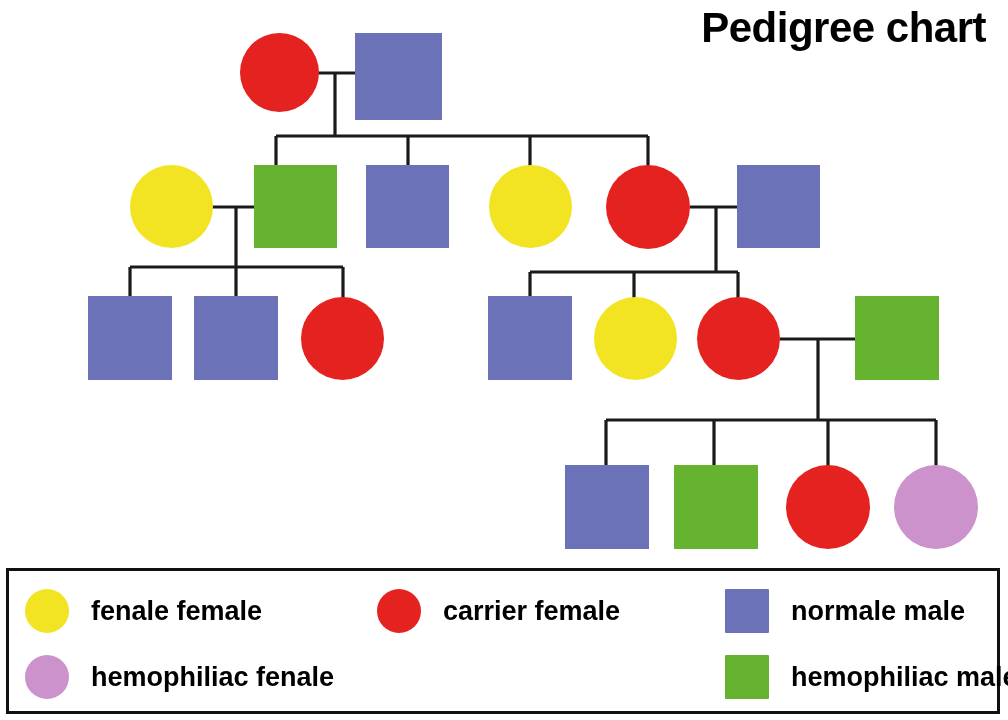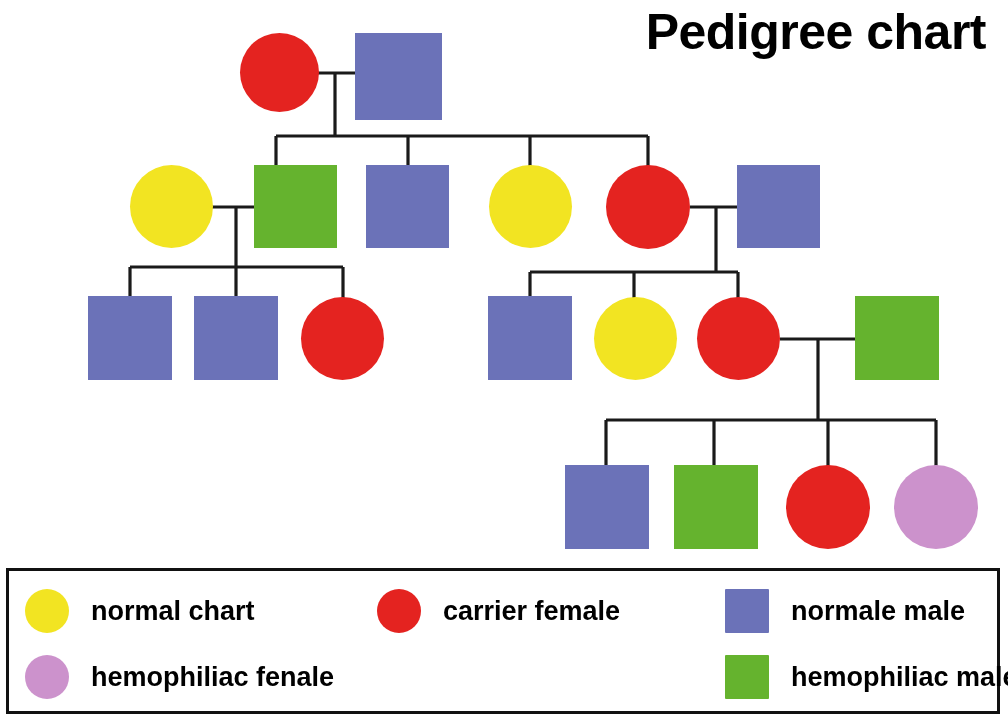--- a/index.html
+++ b/index.html
@@ -17,21 +17,21 @@
     height: 720px;
     background: #ffffff;
     overflow: hidden;
   }
 
   
   #chart-title {
     position: absolute;
     right: 22px;
     top: 6px;
-    font-size: 50px;
+    font-size: 42px;
     font-weight: bold;
     color: #000000;
     letter-spacing: -0.5px;
     line-height: 1.05;
     white-space: nowrap;
     text-align: right;
   }
 
   
   #pedigree-svg {
@@ -157,21 +157,21 @@
         <rect x="674" y="465" width="84" height="84" class="node-square" fill="#65B32E"></rect>
         <circle cx="828" cy="507" r="42" class="node-circle" fill="#E42320"></circle>
         <circle cx="936" cy="507" r="42" class="node-circle" fill="#CC92CC"></circle>
       </g>
   </svg>
 
   <div id="legend-box">
     <div class="legend-row row-1">
       <div class="legend-item li-pos-a">
         <span class="legend-swatch circle" style="background: rgb(242, 228, 34);"></span>
-        <span class="legend-label">normal chart</span>
+        <span class="legend-label">fenale female</span>
       </div>
       <div class="legend-item li-pos-c">
         <span class="legend-swatch square" style="background: rgb(107, 114, 184);"></span>
         <span class="legend-label">normale male</span>
       </div>
       <div class="legend-item li-pos-b">
         <span class="legend-swatch circle" style="background: rgb(228, 35, 32);"></span>
         <span class="legend-label">carrier female</span>
       </div>
     </div>

